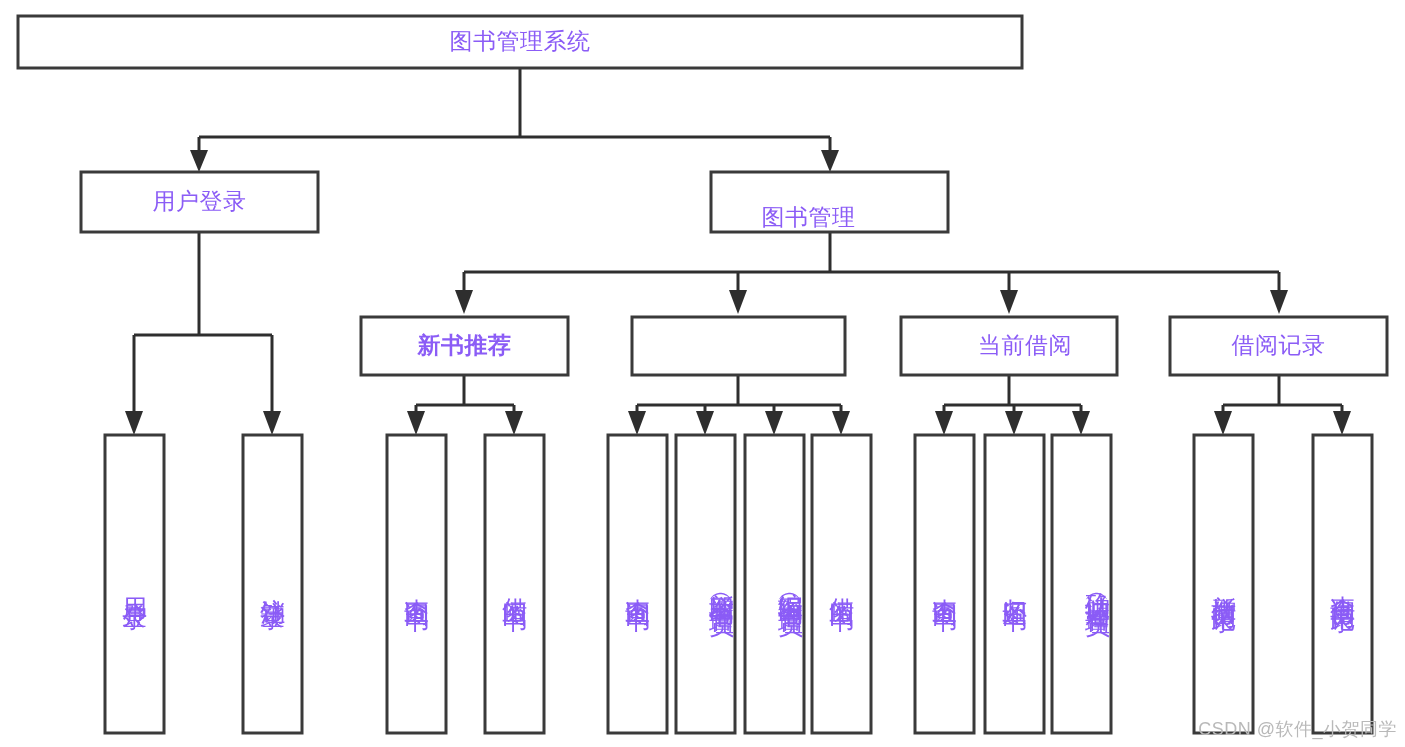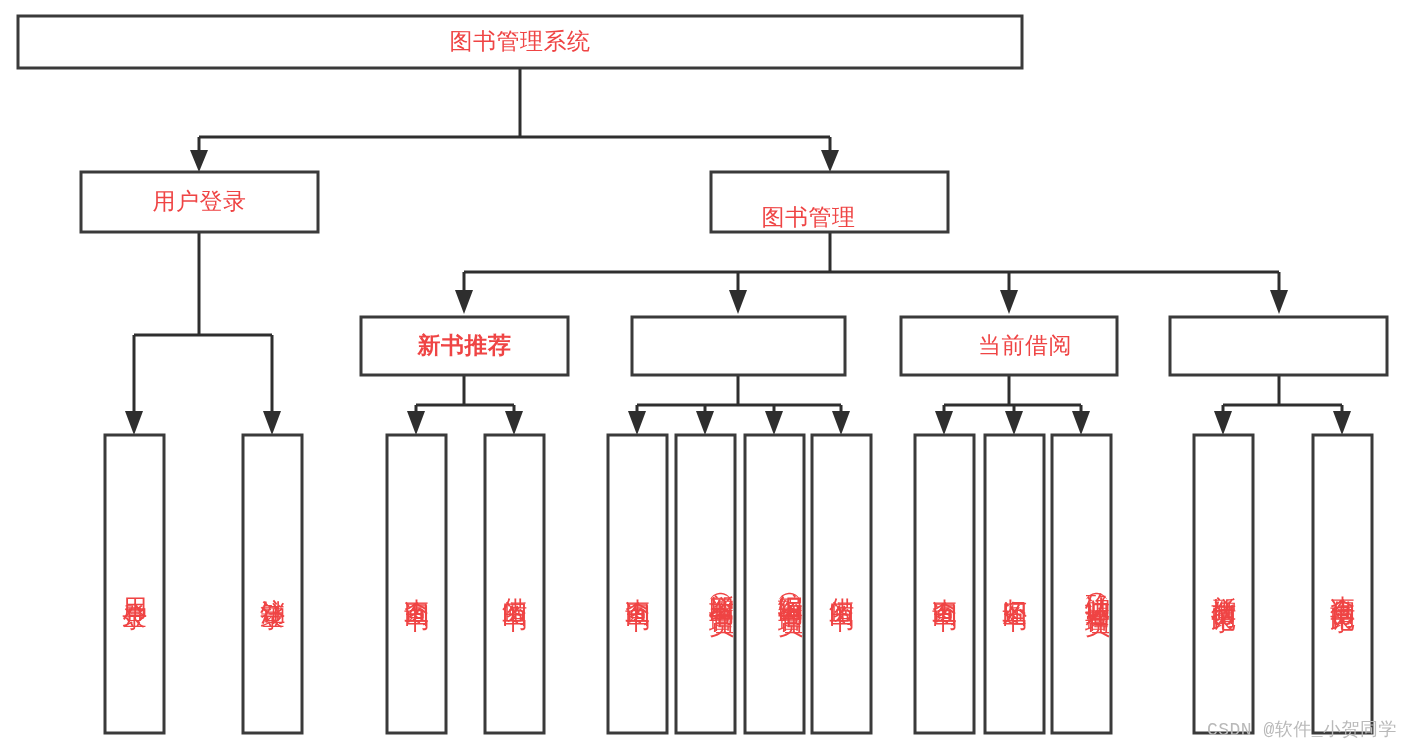--- a/index.html
+++ b/index.html
@@ -39,21 +39,21 @@
   }
   .arrow-head {
     fill: #2e2e2e;
     stroke: none;
   }
   .node-label {
     position: absolute;
     display: flex;
     align-items: center;
     justify-content: center;
-    color: #ef4444;
+    color: #8b5cf6;
     font-family: "Liberation Sans", "DejaVu Sans", sans-serif;
     text-align: center;
     pointer-events: none;
   }
   .node-label.horizontal {
     font-size: 23px;
     letter-spacing: 0.5px;
     line-height: 1.2;
   }
   .node-label.vertical {
@@ -70,21 +70,21 @@
   .node-label.vertical.centered {
     align-items: center;
     padding-top: 0;
   }
   #watermark {
     position: absolute;
     right: 8px;
     bottom: 6px;
     font-size: 18px;
     color: #b9b9b9;
-    font-family: Liberation Mono, monospace;
+    font-family: Liberation Sans, sans-serif;
     letter-spacing: 0.5px;
     white-space: nowrap;
   }
 </style>
 </head>
 <body>
 
 <div id="diagram-root">
 
   <svg id="diagram-canvas" viewBox="0 0 1405 747">
@@ -191,20 +191,21 @@
 
   <div class="node-label horizontal" style="left:81px; top:172px; width:237px; height:60px;">用户登录</div>
 
   <div class="node-label horizontal" style="left:711px; top:188px; width:195px; height:60px;">图书管理</div>
 
   <div class="node-label horizontal" style="left:361px; top:317px; width:207px; height:58px;font-weight:bold;">新书推荐</div>
 
 
   <div class="node-label horizontal" style="left:901px; top:317px; width:248px; height:58px;">当前借阅</div>
 
+  <div class="node-label horizontal" style="left:1170px; top:317px; width:217px; height:58px;">借阅记录</div>
 
   <div class="node-label vertical centered" style="left:105px; top:435px; width:59px; height:298px;">用户登录</div>
 
   <div class="node-label vertical centered" style="left:243px; top:435px; width:59px; height:298px;">注销登录</div>
 
   <div class="node-label vertical centered" style="left:387px; top:435px; width:59px; height:298px;">查询图书</div>
 
   <div class="node-label vertical centered" style="left:485px; top:435px; width:59px; height:298px;">借阅图书</div>
 
   <div class="node-label vertical centered" style="left:608px; top:435px; width:59px; height:298px;">查询图书</div>

